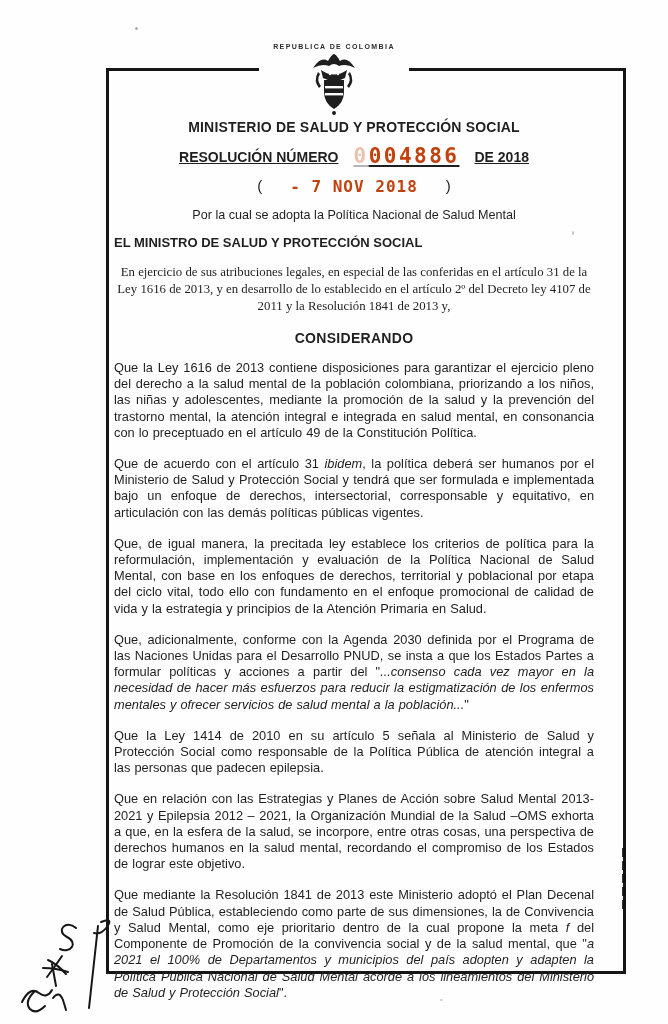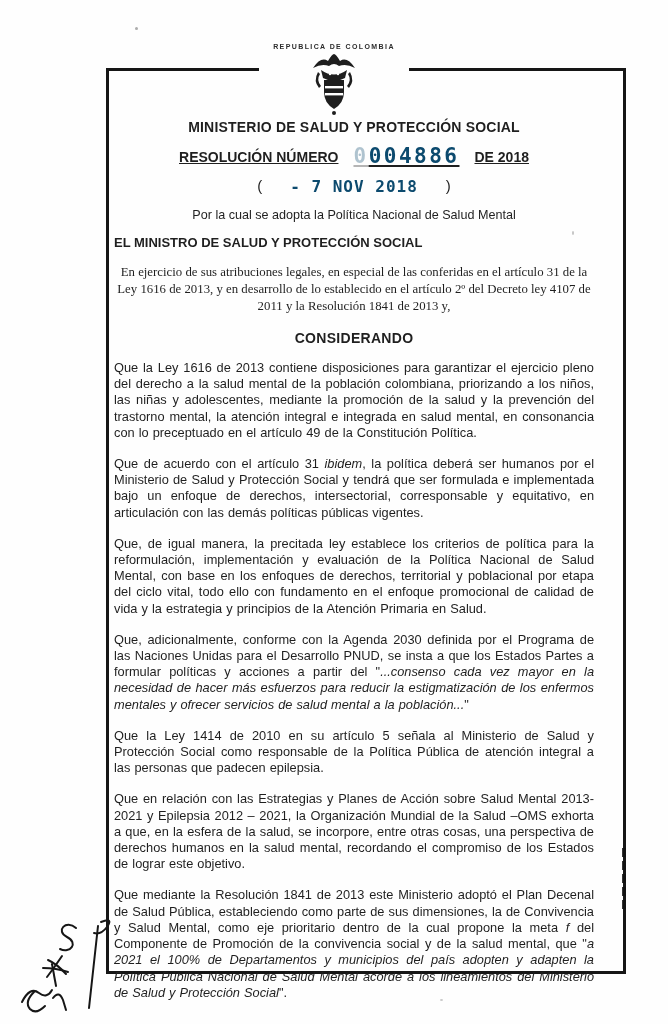--- a/index.html
+++ b/index.html
@@ -44,21 +44,21 @@
     margin:0;text-align:center;
     font-size:14px;font-weight:bold;letter-spacing:.2px;
   }
   .res-line{
     margin-top:10px;
     display:flex;justify-content:center;align-items:center;gap:15px;text-decoration:underline;
   }
   .res-label,.res-year{font-size:14px;font-weight:bold;}
   .stamp{
     font-family:"DejaVu Sans Mono", monospace;
-    font-weight:bold;color:#0c4a6e;
+    font-weight:bold;color:#c2410c;
   }
   .stamp-number{font-size:21px;letter-spacing:2.5px;transform:translateY(-1px);}
   .stamp-prefix{opacity:.32;}
   .date-line{
     margin-top:8px;
     display:flex;justify-content:center;align-items:flex-start;gap:28px;
   }
   .paren{font-size:15px;}
   .stamp-date{font-size:16px;letter-spacing:1px;}
   .subject{margin-top:12px;text-align:center;font-size:12.6px;}

